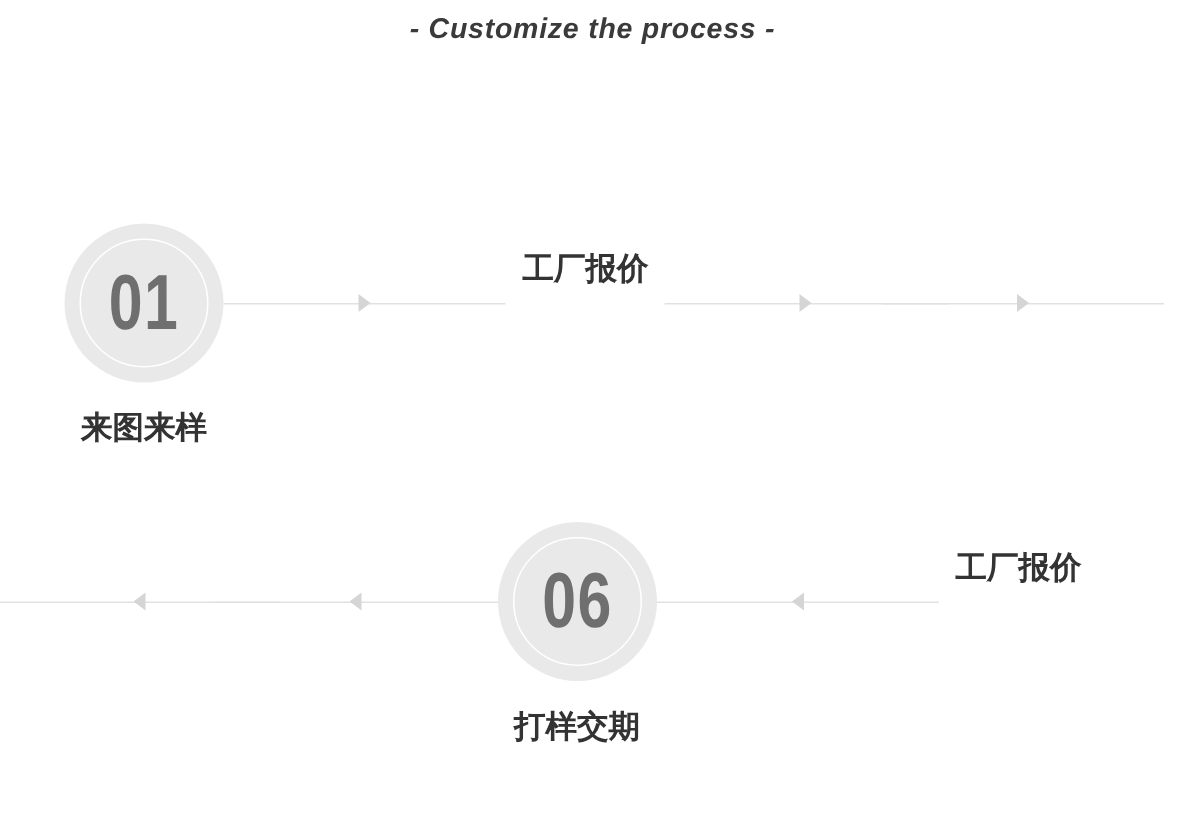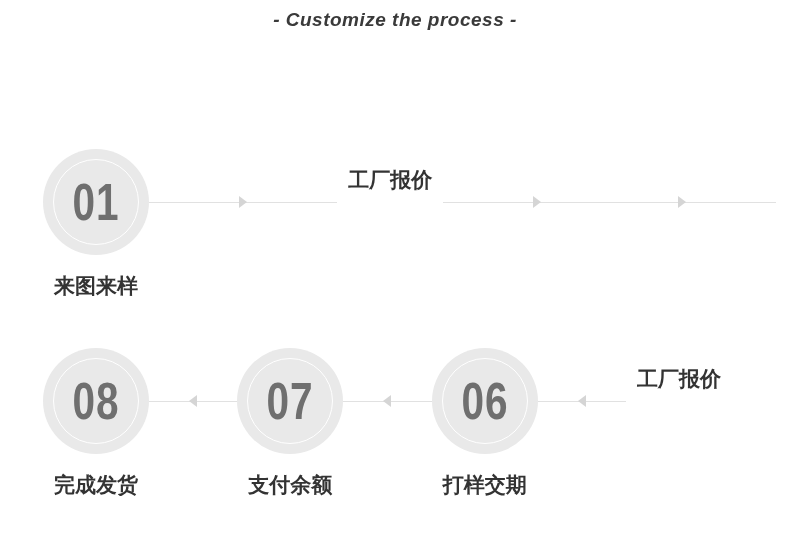--- a/index.html
+++ b/index.html
@@ -143,38 +143,26 @@
 
 
     <div class="connector">
       <span class="line"></span>
       <span class="tri tri-right"></span>
     </div>
 
   </div>
 
   <div class="row row2">
-    <div class="step">
-      <div class="circle">
-        <span class="num">08</span>
-      </div>
-      <div class="label">完成发货</div>
-    </div>
 
     <div class="connector">
       <span class="line"></span>
       <span class="tri tri-left"></span>
     </div>
 
-    <div class="step">
-      <div class="circle">
-        <span class="num">07</span>
-      </div>
-      <div class="label">支付余额</div>
-    </div>
 
     <div class="connector">
       <span class="line"></span>
       <span class="tri tri-left"></span>
     </div>
 
     <div class="step">
       <div class="circle">
         <span class="num">06</span>
       </div>

